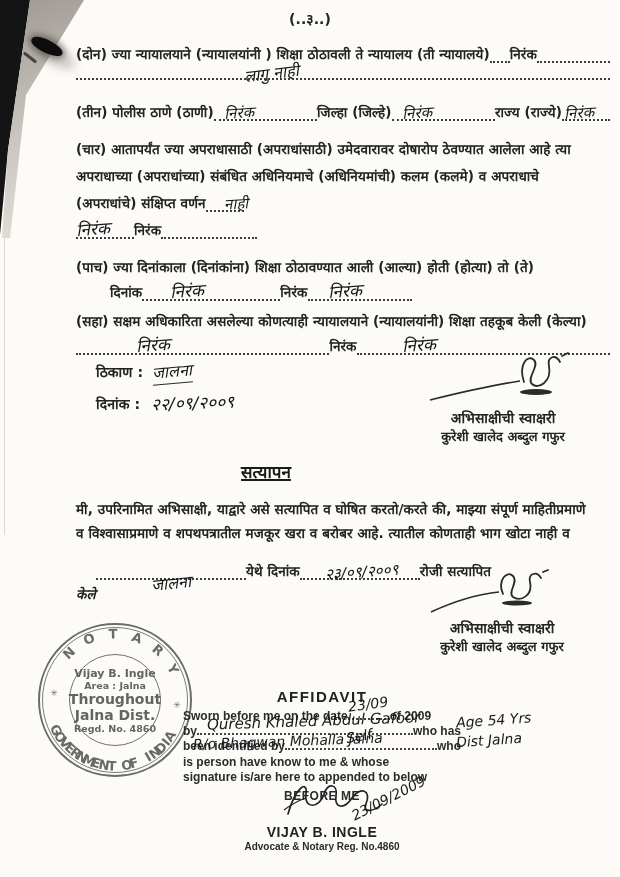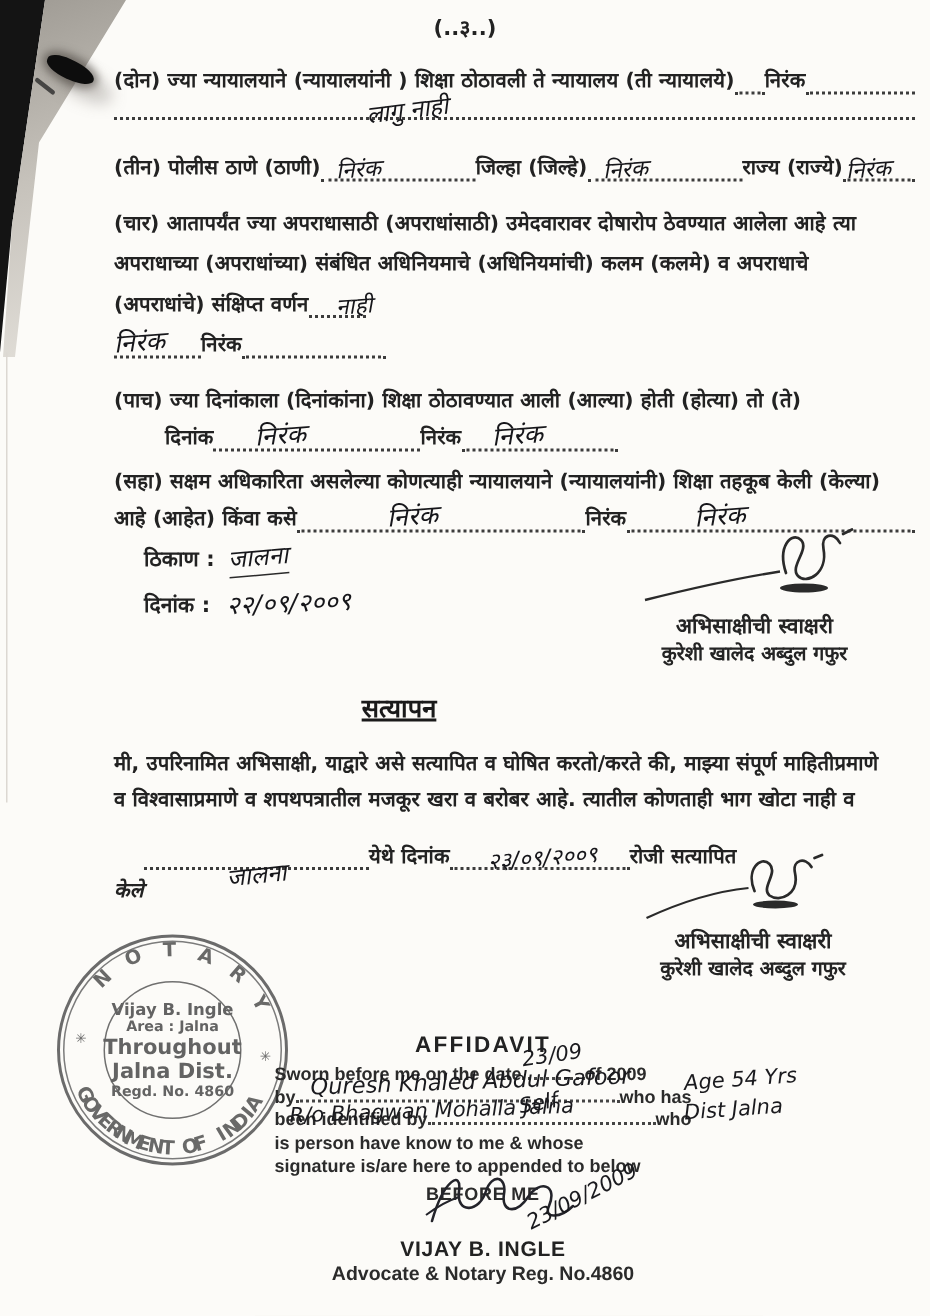--- a/index.html
+++ b/index.html
@@ -48,21 +48,21 @@
   .st-l1{font-size:11px;} .st-l2{font-size:9.5px;} .st-l3{font-size:14px;} .st-l4{font-size:9.5px;}
   
   #affidavit{position:absolute;left:183px;top:688px;width:278px;
      font-family:"Liberation Sans",sans-serif;font-weight:700;color:#2b2b2b;font-size:12px;}
   #affidavit .ttl{text-align:center;font-size:15px;letter-spacing:1.5px;color:#222;margin-bottom:4px;}
   #affidavit .eline{display:flex;align-items:flex-start;line-height:15.2px;}
   #affidavit .eline span{white-space:nowrap;}
   #affidavit .edots{display:inline-block;border-bottom:2px dotted #444;height:9px;position:relative;}
   #affidavit .bm{text-align:center;margin-top:4px;letter-spacing:.5px;}
   #affidavit .vn{text-align:center;margin-top:21px;font-size:14px;letter-spacing:.5px;color:#222;}
-  #affidavit .adv{text-align:center;margin-top:1px;font-size:13px;}
+  #affidavit .adv{text-align:center;margin-top:1px;font-size:10px;}
   .hw-en{font-style:italic;font-weight:500;color:#1a1a1e;font-family:"DejaVu Sans",sans-serif;}
   svg.sig{overflow:visible;}
 </style>
 </head>
 <body>
 
 <div id="sheet">
 
   <div class="edge-black"></div>
   <div class="edge-gray"></div>
@@ -128,21 +128,20 @@
     <span>निरंक</span>
     <span class="dots" style="width:104px;">
       <span class="hw hw-over" style="left:20px;font-size:17px;">निरंक</span>
     </span>
   </div>
 
   <div class="row mr" style="top:312px;">
     <span>(सहा) सक्षम अधिकारिता असलेल्या कोणत्याही न्यायालयाने (न्यायालयांनी) शिक्षा तहकूब केली (केल्या)</span>
   </div>
   <div class="row mr" style="top:337px;">
-    <span>आहे (आहेत) किंवा कसे</span>
     <span class="dots grow" style="min-width:140px;">
       <span class="hw hw-over" style="left:60px;font-size:17px;">निरंक</span>
     </span>
     <span>निरंक</span>
     <span class="dots grow" style="min-width:120px;">
       <span class="hw hw-over" style="left:45px;font-size:17px;">निरंक</span>
     </span>
   </div>
 
   <div class="abs mr" style="left:96px;top:361px;font-size:14px;">

